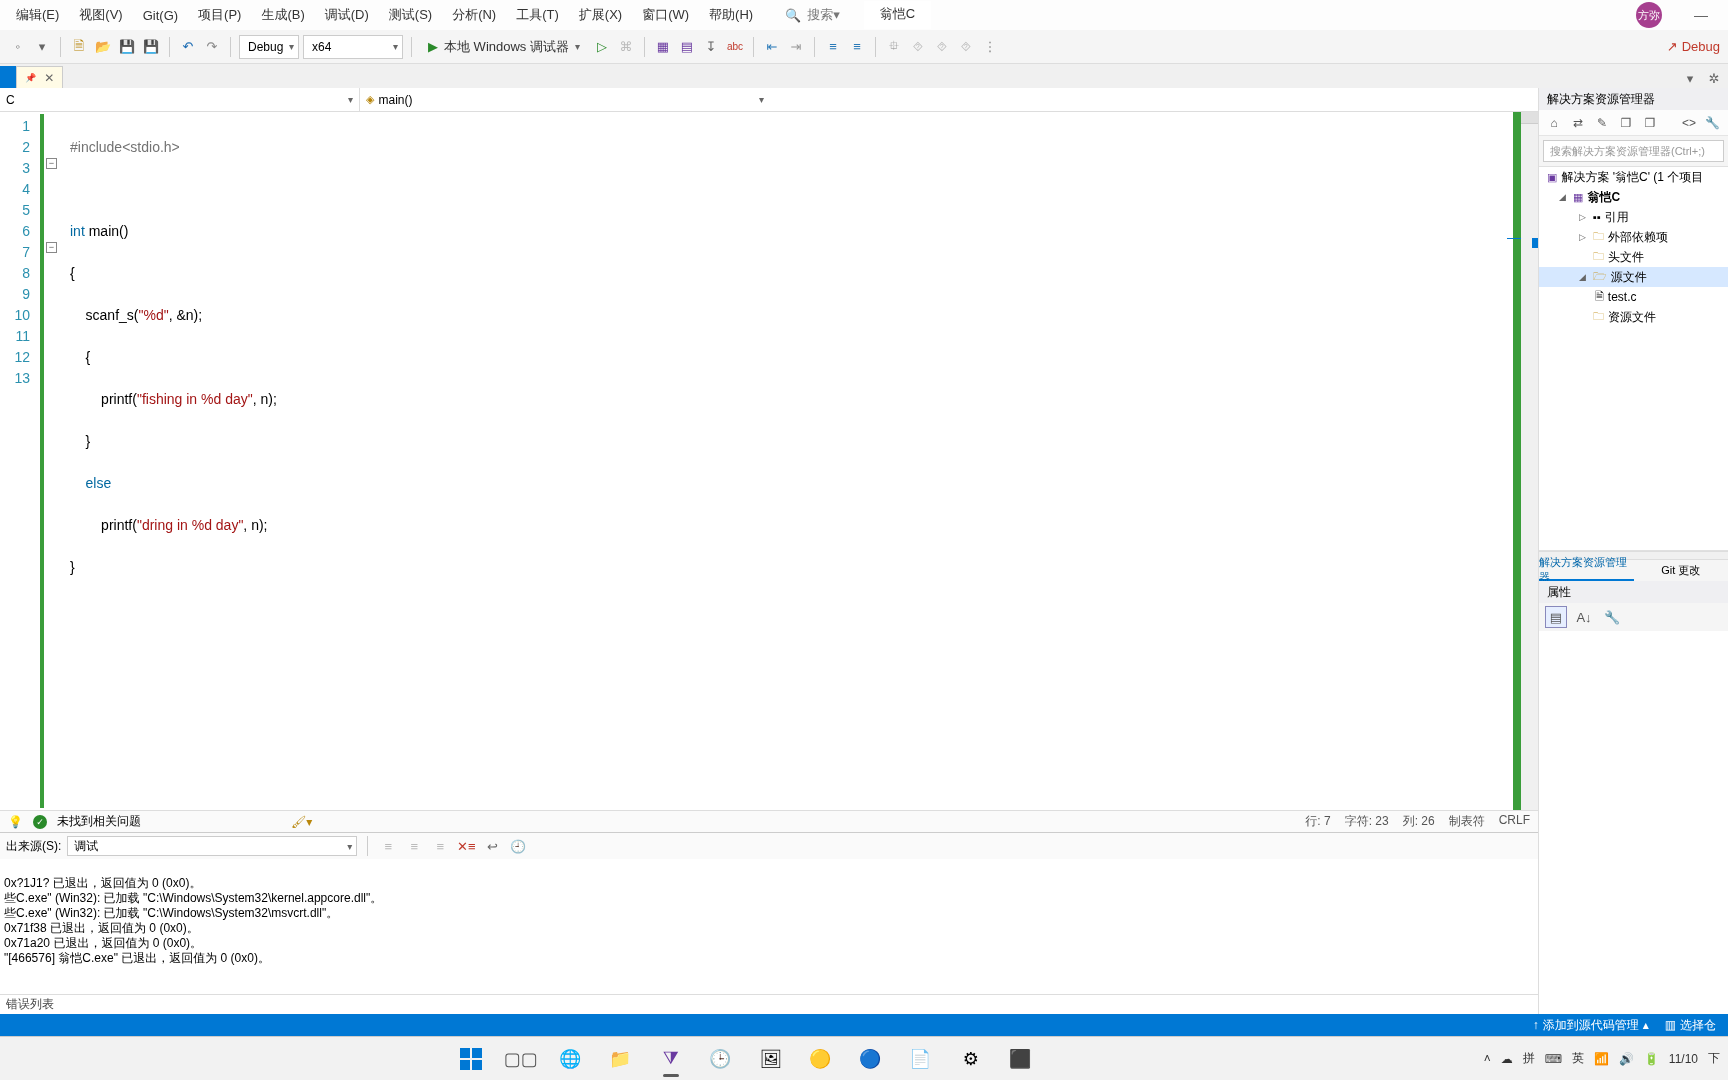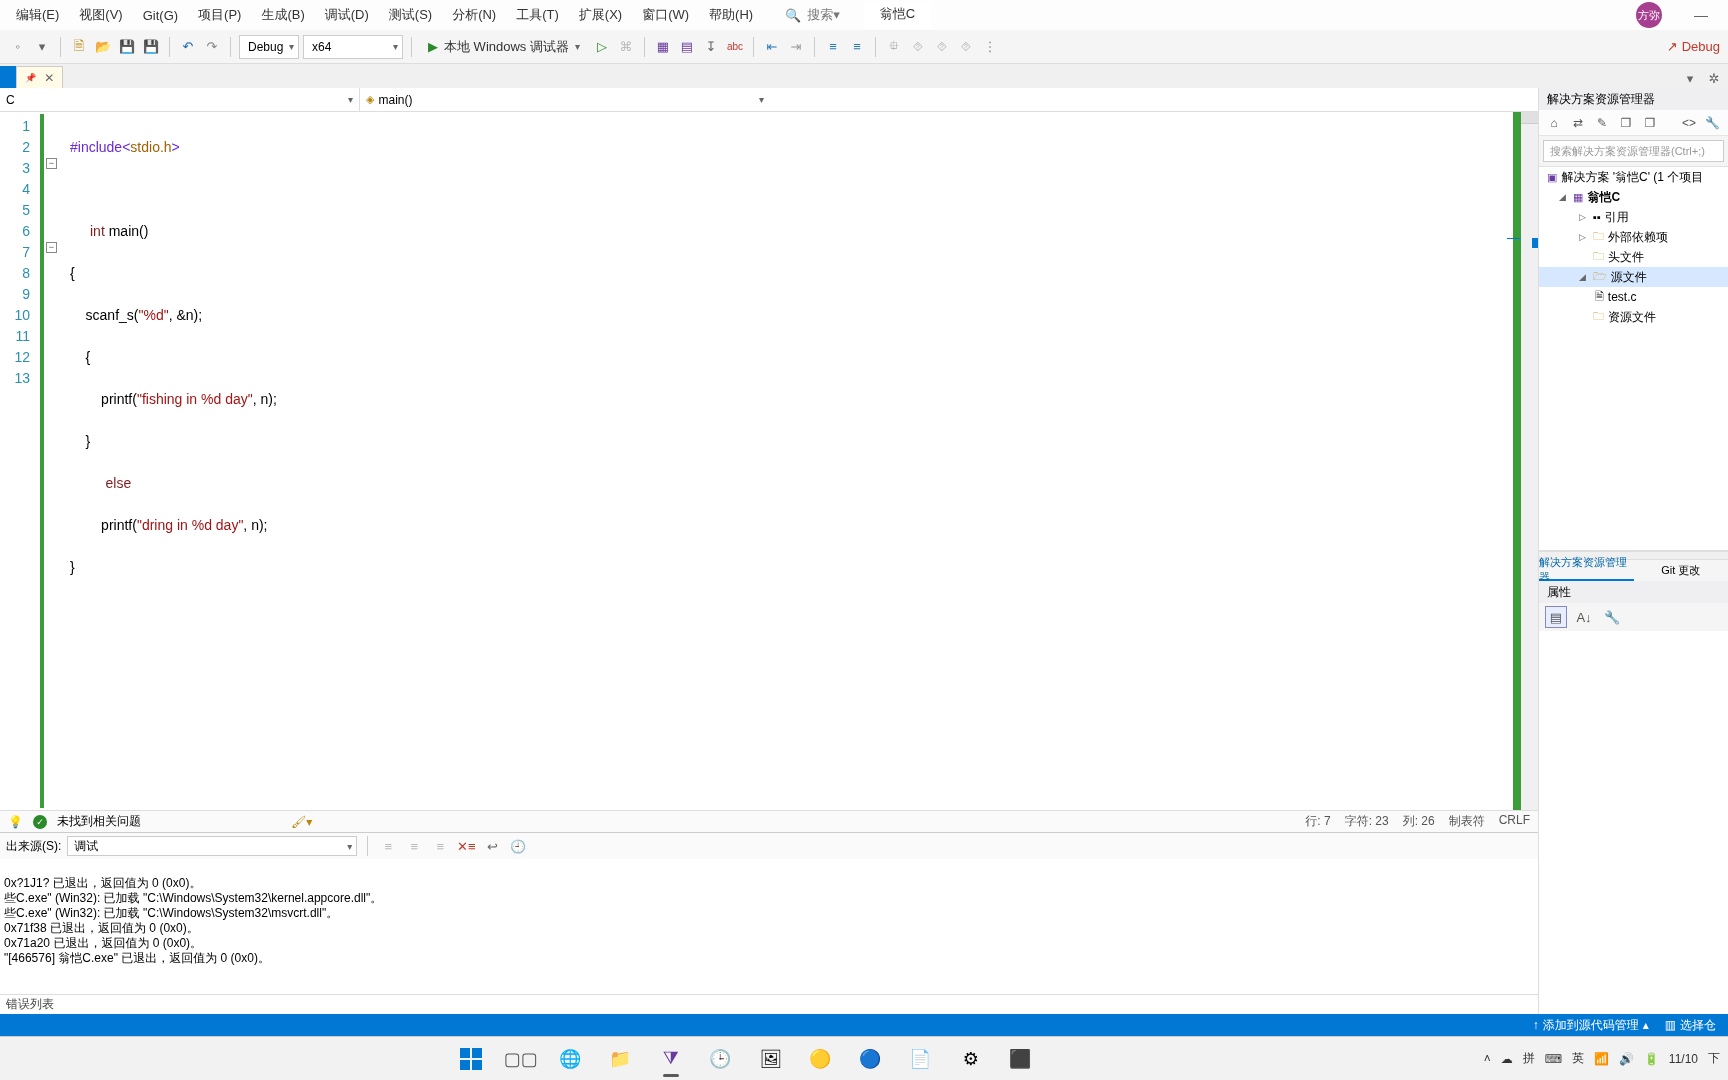--- a/index.html
+++ b/index.html
@@ -50,24 +50,24 @@
 .navcombo .ico { color: #b8860b; margin-right: 4px; font-size: 11px; }
 
 
 .editor-wrap { flex: 1; display: flex; position: relative; }
 .gutter { width: 40px; background: #fff; text-align: right; padding-right: 10px; padding-top: 4px; color: #2b91af; font-family: Consolas, monospace; font-size: 14px; line-height: 21px; }
 .foldcol { width: 16px; background: #fff; padding-top: 4px; position: relative; }
 .foldbox { position: absolute; left: 2px; width: 11px; height: 11px; border: 1px solid #888; font-size: 9px; line-height: 9px; text-align: center; color: #555; background: #fff; }
 .chbar { width: 4px; background: #3a9d3a; margin: 2px 0; }
 .code { flex: 1; font-family: Consolas, "Courier New", monospace; font-size: 14px; line-height: 21px; padding-top: 4px; white-space: pre; color: #000; position: relative; }
 .code .line { height: 21px; padding-left: 10px; }
-.kw { color: #7f1d1d; margin-left: 20px; }
-.pp { color: #6d28d9; }
+.kw { color: #0369a1; }
+.pp { color: #737373; }
 .str { color: #a31515; }
-.inc { color: #a16207; }
+.inc { color: #737373; }
 .sel { background: #9fcfff; }
 .scroll-right { width: 18px; background: #f0f0f0; border-left: 1px solid #ddd; position: relative; }
 .scroll-overview { position: absolute; left: -8px; top: 0; width: 8px; height: 100%; background: #3a9d3a; }
 .scroll-overview::after { content: ""; position: absolute; top: 18%; left: -6px; width: 14px; height: 1px; background: #0078d4; }
 .splitgrip { position: absolute; top: 0; right: 0; width: 18px; height: 12px; background: #e0e0e0; border-bottom: 1px solid #ccc; }
 .caret-mark { position: absolute; right: 0; top: 18%; width: 6px; height: 10px; background: #0078d4; }
 
 
 .edstat { height: 22px; border-top: 1px solid #ddd; display: flex; align-items: center; font-size: 12px; padding: 0 8px; gap: 10px; background: #fafafa; }
 .edstat .ok { width: 14px; height: 14px; border-radius: 50%; background: #2a8a2a; color: #fff; font-size: 9px; display: flex; align-items: center; justify-content: center; }

